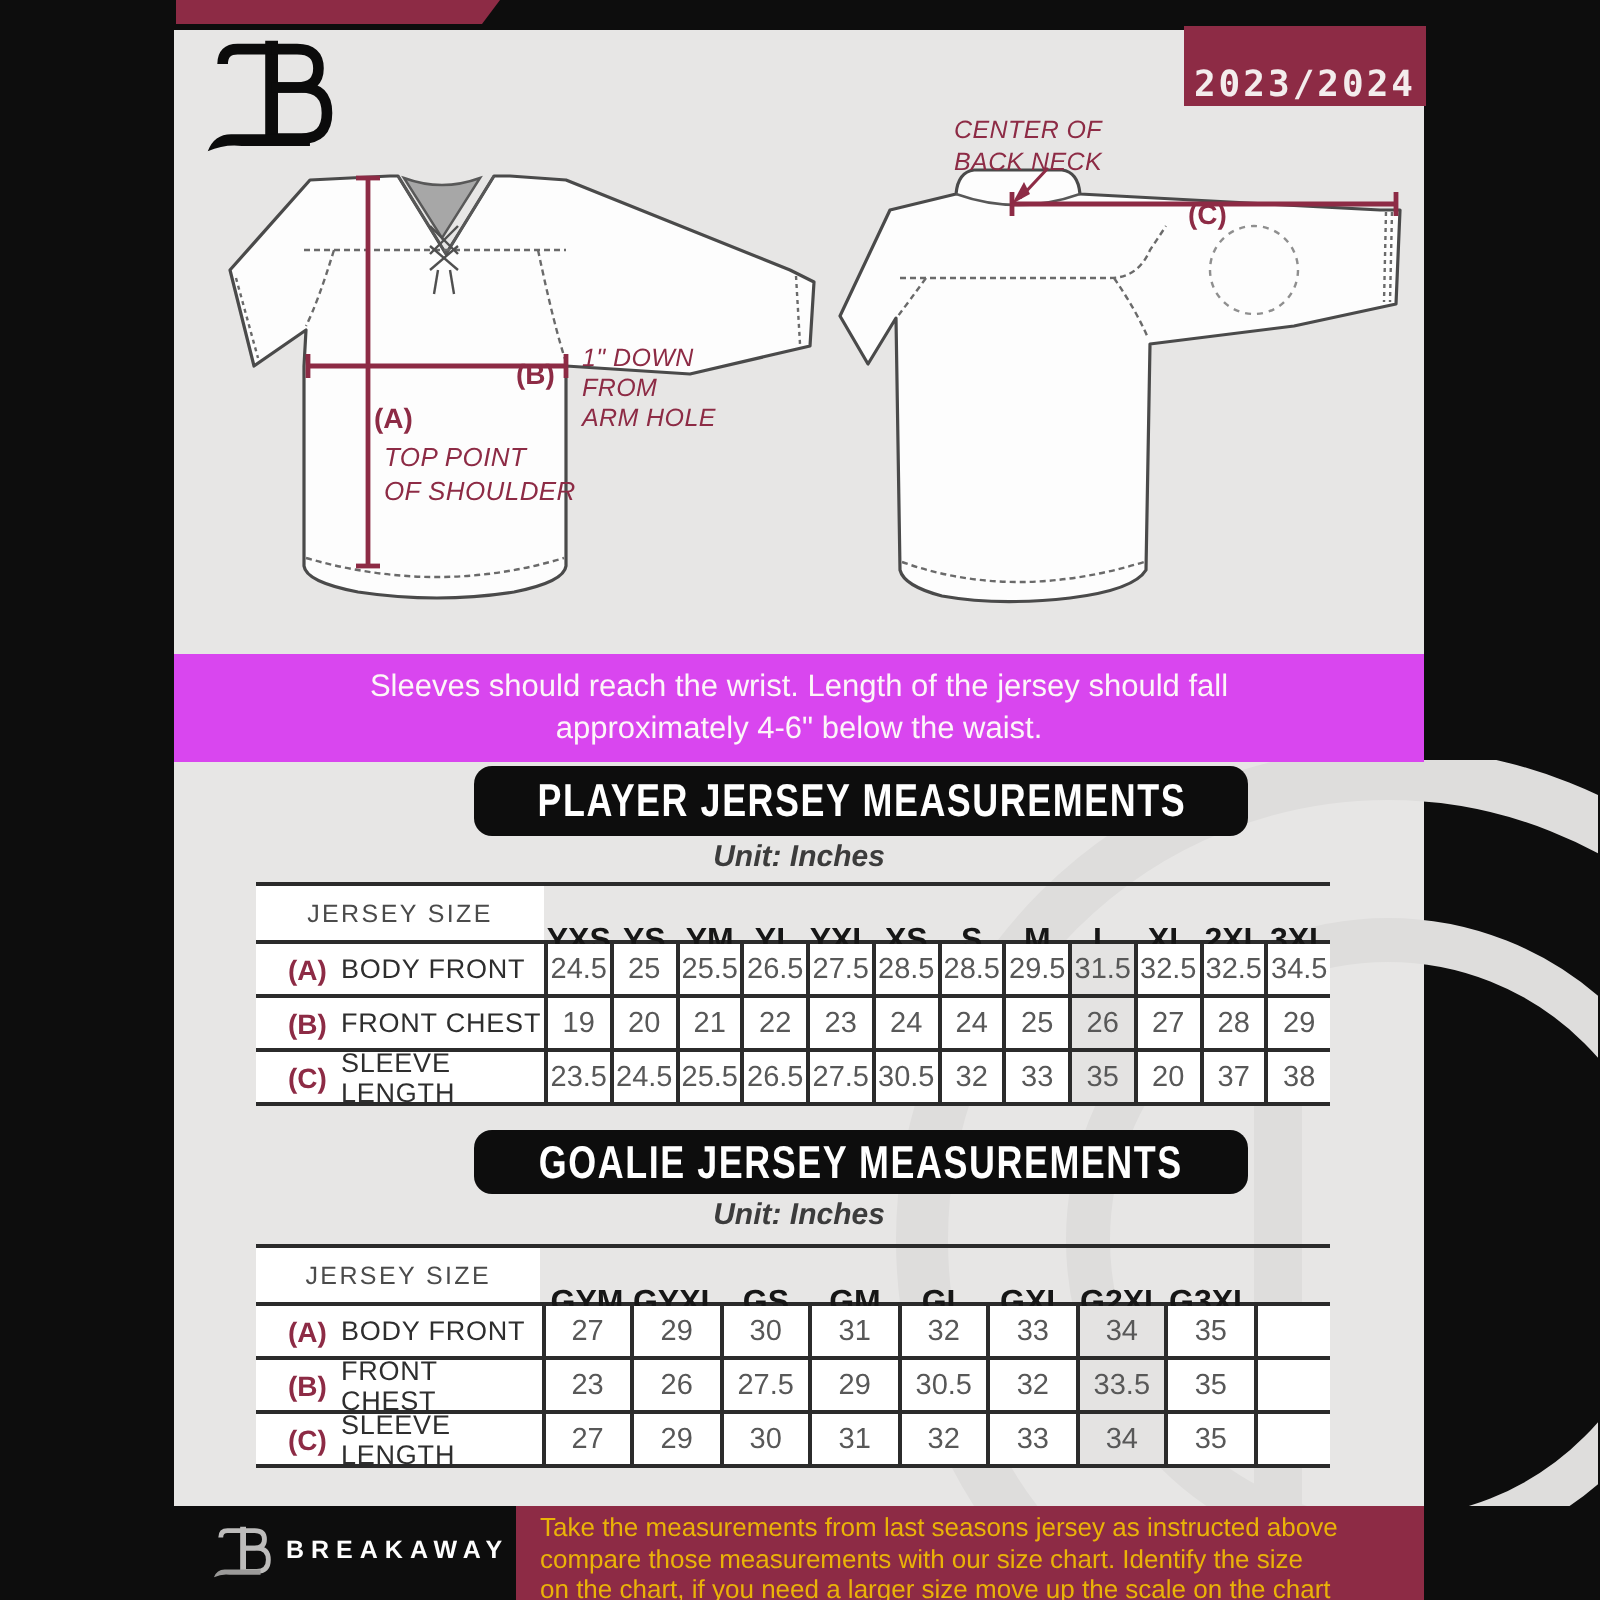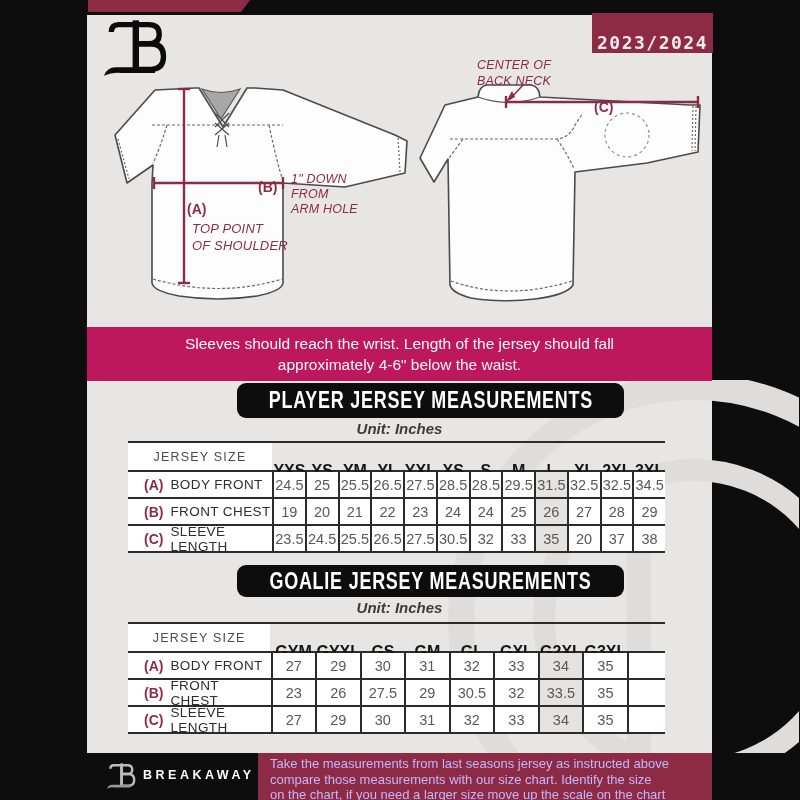--- a/index.html
+++ b/index.html
@@ -17,21 +17,21 @@
   .year-box{position:absolute;left:592px;top:13px;width:121px;height:40px;background:#8d2b45;
         display:flex;align-items:flex-end;justify-content:center;}
   .year-box span{font-family:"DejaVu Sans Mono",monospace;font-weight:700;font-size:18px;
         color:#f3ecec;letter-spacing:1.5px;}
   .logo{position:absolute;left:100px;top:15px;}
   
   .anno{position:absolute;color:#8d2b45;font-style:italic;font-size:13px;line-height:17px;
         white-space:pre-line;letter-spacing:.2px;}
   .tagl{position:absolute;color:#8d2b45;font-weight:700;font-size:14px;}
   
-  .notice{position:absolute;left:87px;top:327px;width:625px;height:54px;background:#be185d;
+  .notice{position:absolute;left:87px;top:327px;width:625px;height:54px;background:#d946ef;
         display:flex;align-items:center;justify-content:center;}
   .notice div{color:#fdf6f8;font-size:15.5px;line-height:21px;text-align:center;white-space:pre-line;}
   
   .sec-banner{position:absolute;left:237px;width:387px;background:#0d0d0d;border-radius:9px;
         display:flex;align-items:center;justify-content:center;}
   .sec-banner span{color:#fff;font-weight:700;font-size:23px;letter-spacing:1px;
         display:inline-block;transform:scaleX(.78);white-space:nowrap;}
   .unit{position:absolute;left:87px;width:625px;text-align:center;font-style:italic;
         font-weight:700;font-size:15px;color:#3c3c3c;}
   
@@ -48,21 +48,21 @@
   .vcell{border-left:2px solid #2b2b2b;font-size:14.5px;color:#585858;}
   .vcell.col-head{font-weight:700;font-size:16px;color:#161616;margin-top:28px;}
   .vcell.hl{background:#e4e3e2;}
   #player-table .vcell{width:32.75px;}
   #goalie-table .vcell{width:45px;}
   #goalie-table .trow .vcell:last-child{width:38.8px;}
   
   .footer-brand{position:absolute;left:143px;top:768px;color:#fdfdfd;font-weight:700;
         font-size:12.5px;letter-spacing:3.5px;}
   .footer-note{position:absolute;left:258px;top:753px;width:454px;height:47px;background:#8d2b45;
-        box-sizing:border-box;padding:3px 12px;color:#c4b5fd;font-size:13px;line-height:15.5px;
+        box-sizing:border-box;padding:3px 12px;color:#eab308;font-size:13px;line-height:15.5px;
         white-space:pre-line;}
   .wm{position:absolute;left:87px;top:380px;}
   svg{display:block;}
 </style>
 </head>
 <body>
 
 <div class="page">
 
   <div class="content">

